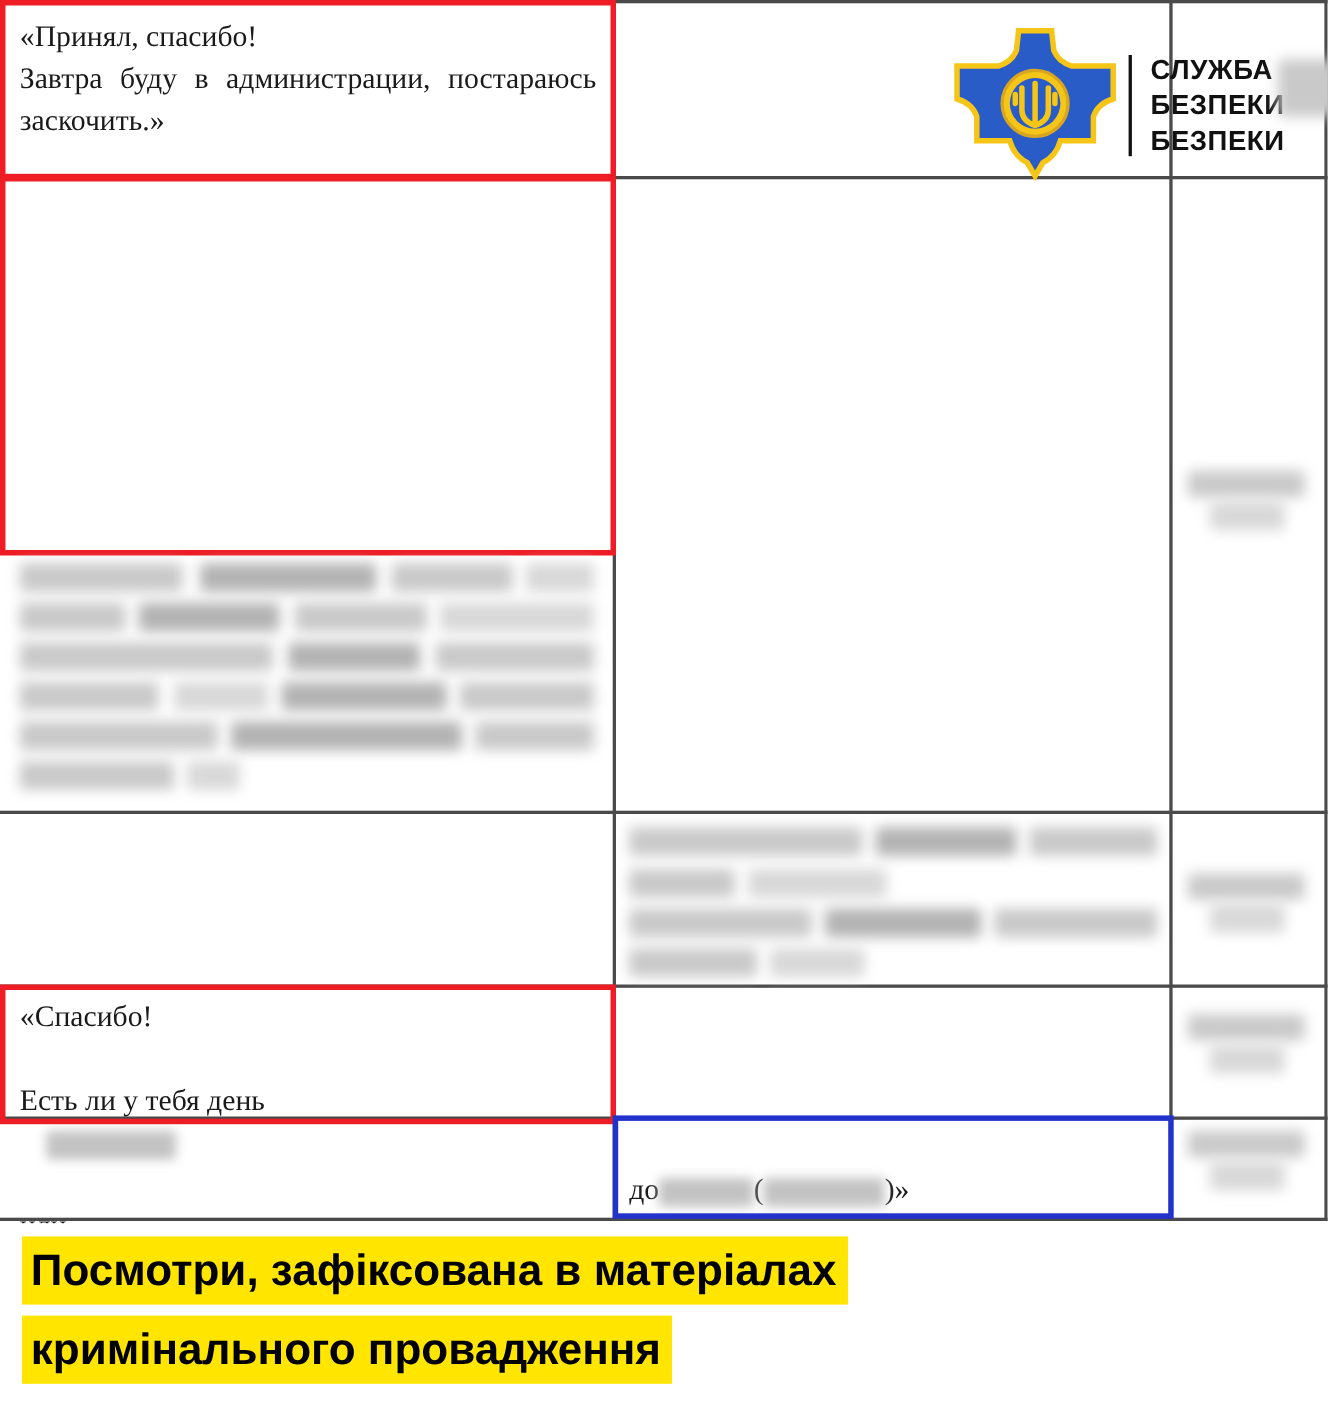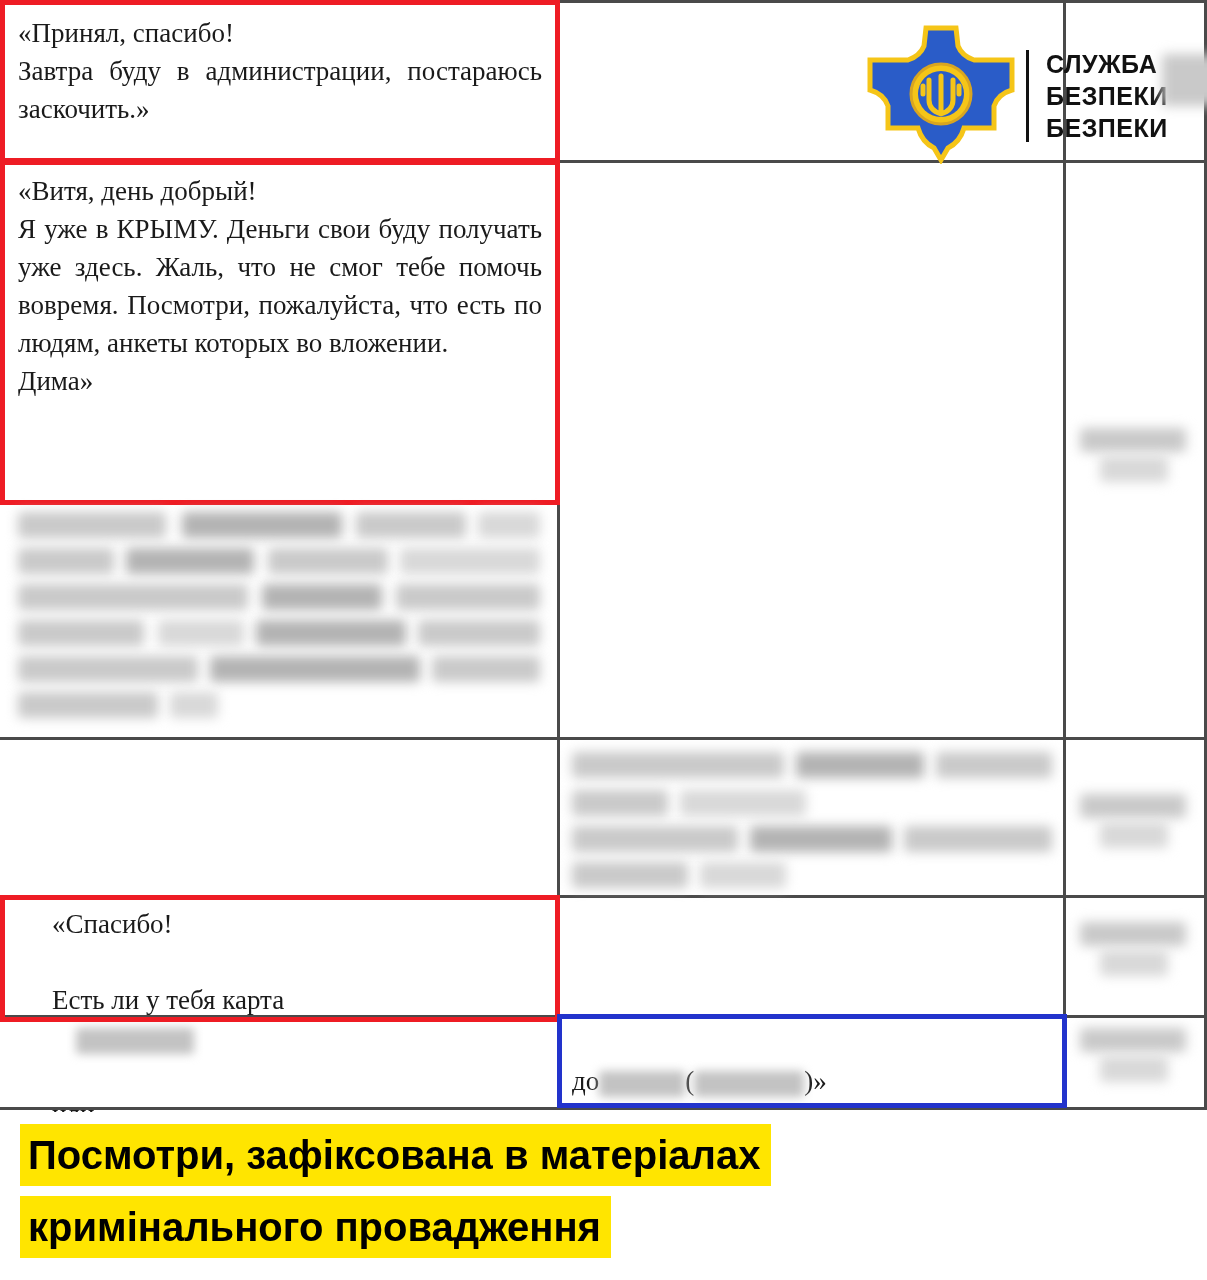--- a/index.html
+++ b/index.html
@@ -154,23 +154,20 @@
   <div class="hrule" style="top:160px; width:1207px;"></div>
   <div class="hrule" style="top:737px; width:1207px;"></div>
   <div class="hrule" style="top:895px; width:1207px;"></div>
   <div class="hrule" style="top:1015px; width:1207px;"></div>
   <div class="hrule" style="top:1107px; width:1207px;"></div>
 
   <div class="cell msg" style="left:18px; top:14px; width:524px;">«Принял, спасибо!
 Завтра буду в администрации, постараюсь заскочить.»</div>
   <div class="box-red" style="left:0px; top:0px; width:560px; height:163px;"></div>
 
-  <div class="cell msg" style="left:18px; top:172px; width:524px;">«Витя, день добрый!
-Я уже в КРЫМУ. Деньги свои буду получать уже здесь. Жаль, что не смог тебе помочь вовремя. Посмотри, пожалуйста, что есть по людям, анкеты которых во вложении.
-Дима»</div>
   <div class="box-red" style="left:0px; top:160px; width:560px; height:345px;"></div>
 
   <div>
     <div class="blur" style="left:18px; top:512px; width:148px; height:26px;"></div>
     <div class="blur dark" style="left:182px; top:512px; width:160px; height:26px;"></div>
     <div class="blur" style="left:356px; top:512px; width:110px; height:26px;"></div>
     <div class="blur light" style="left:478px; top:512px; width:62px; height:26px;"></div>
 
     <div class="blur" style="left:18px; top:548px; width:96px; height:26px;"></div>
     <div class="blur dark" style="left:126px; top:548px; width:128px; height:26px;"></div>
@@ -213,24 +210,24 @@
 
     <div class="blur" style="left:572px; top:862px; width:116px; height:26px;"></div>
     <div class="blur light" style="left:700px; top:862px; width:86px; height:26px;"></div>
   </div>
 
   <div>
     <div class="blur" style="left:1080px; top:794px; width:106px; height:24px;"></div>
     <div class="blur light" style="left:1100px; top:822px; width:68px; height:26px;"></div>
   </div>
 
-  <div class="cell" style="left:18px; top:905px; width:524px;margin-left:34px;">
+  <div class="cell" style="left:18px; top:905px; width:524px;">
     <div class="msg">«Спасибо!</div>
     <div class="msg" style="text-align:justify;">
-      <span>Есть ли у тебя карта</span>
+      <span>Есть ли у тебя день</span>
       <span class="blur-inline" style="width:118px; margin-left:24px;"></span>
     </div>
     <div class="msg">
       <span>или</span>
       <span class="blur-inline" style="width:96px;"></span>
       <span>?»</span>
     </div>
   </div>
   <div class="box-red" style="left:0px; top:895px; width:560px; height:127px;"></div>
 

